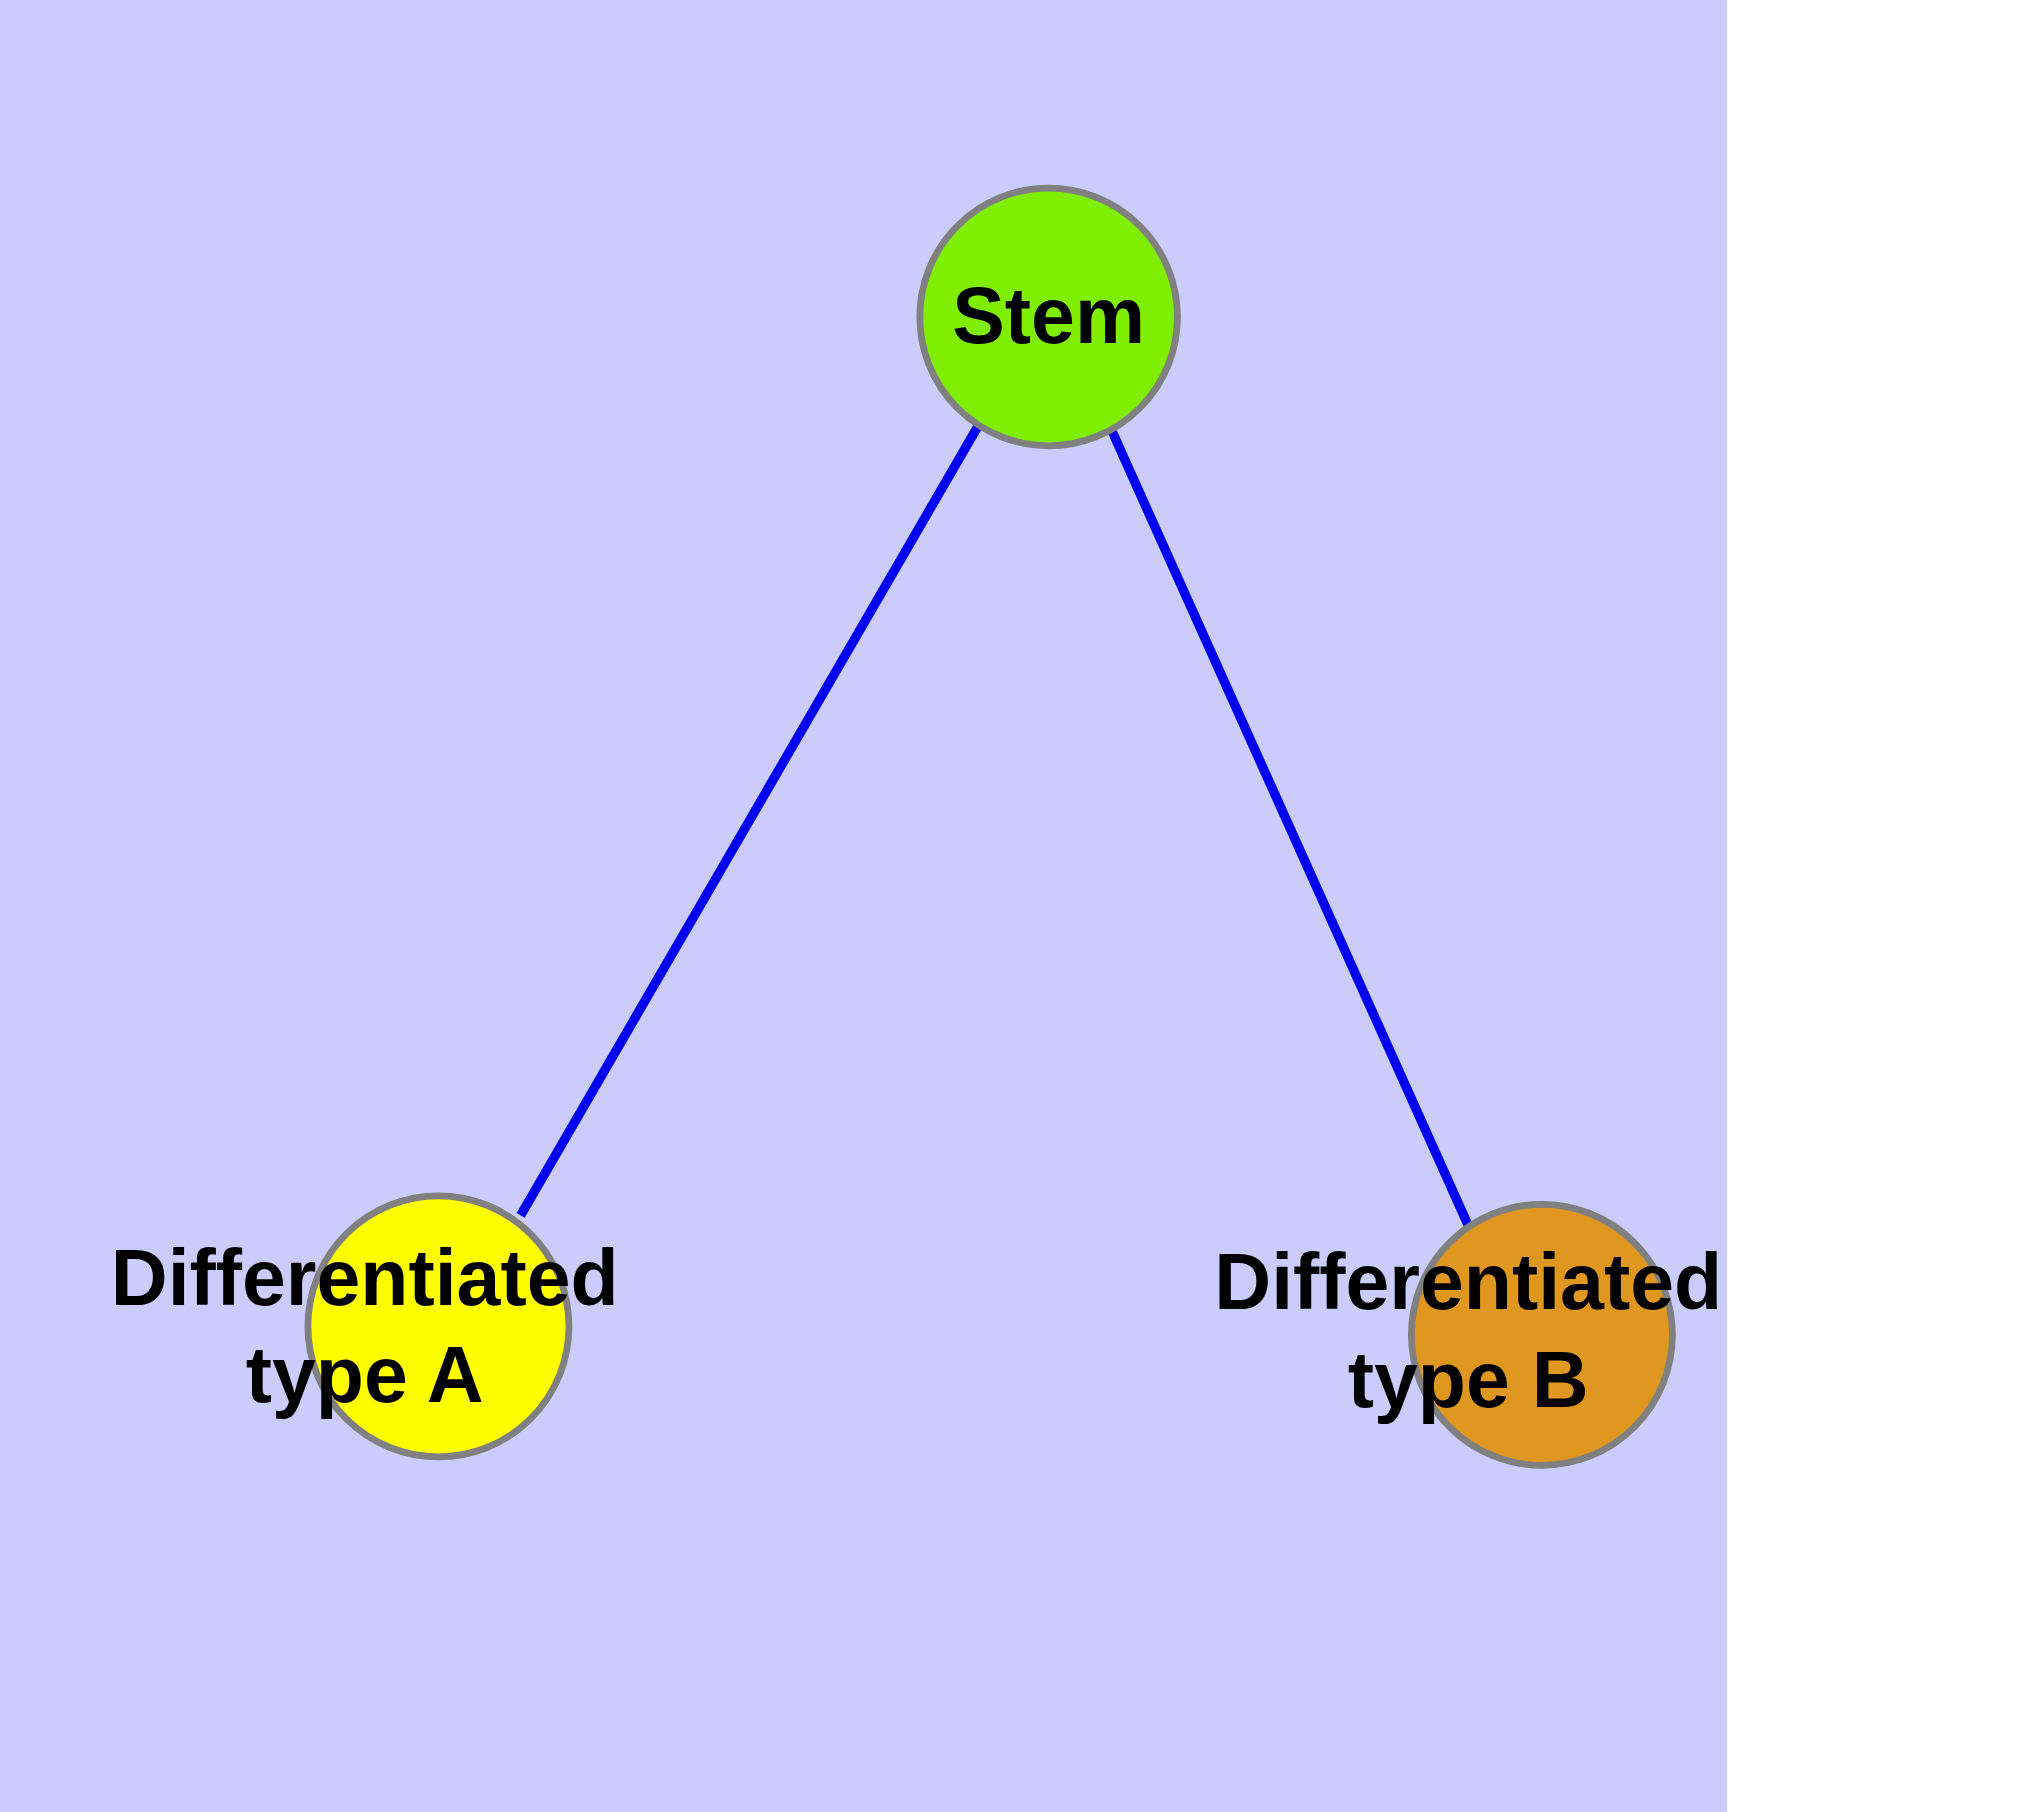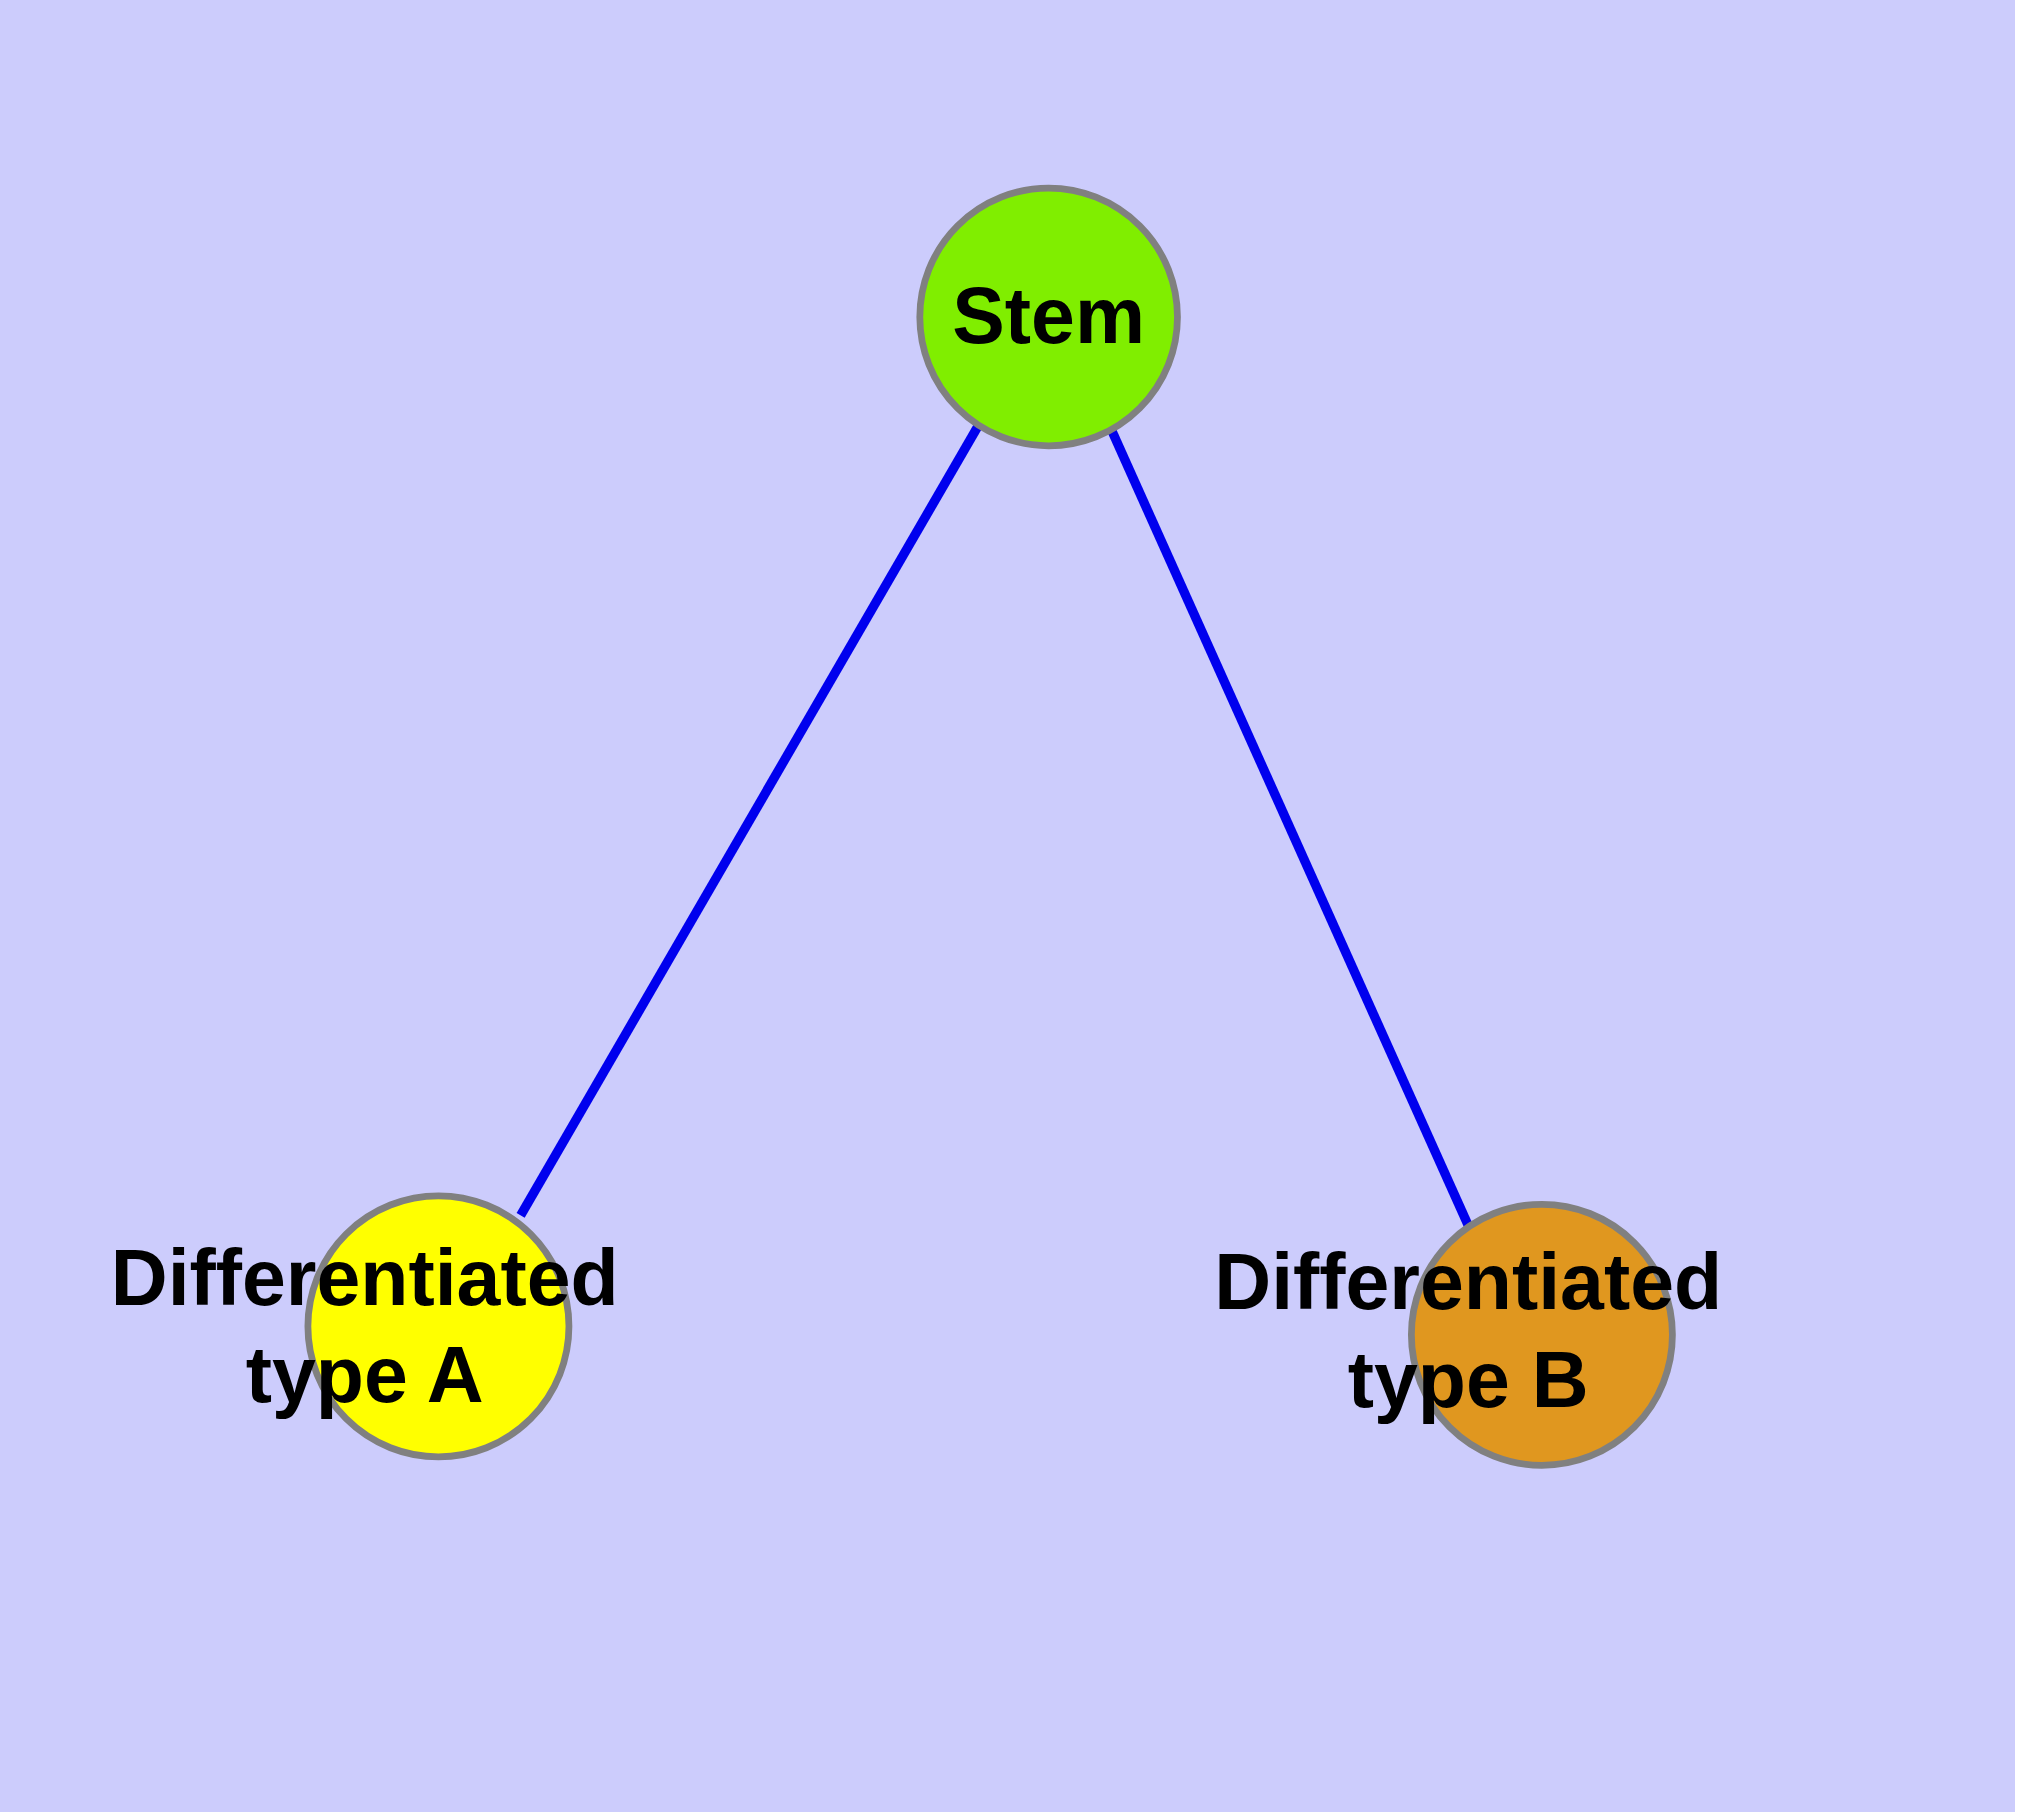--- a/index.html
+++ b/index.html
@@ -39,21 +39,21 @@
     stroke-linecap: butt;
   }
   .node-circle {
     stroke: #808080;
     stroke-width: 8;
   }
 </style>
 </head>
 <body>
 
-<div id="canvas" style="width: 2015px; height: 1812px; background: rgb(204, 204, 252);">
+<div id="canvas" style="width: 1727px; height: 1812px; background: rgb(204, 204, 252);">
   <svg id="graph-svg" viewBox="0 0 2384 2138" xmlns="http://www.w3.org/2000/svg">
 
     <rect x="0" y="0" width="2384" height="2138" fill="#ccccfc"></rect>
 
     <g>
       <line class="edge-line" x1="1153" y1="504" x2="614" y2="1434" stroke="#0000ee" stroke-width="11"></line>
       <line class="edge-line" x1="1311" y1="507" x2="1733" y2="1448" stroke="#0000ee" stroke-width="11"></line>
     </g>
 
     <g>

